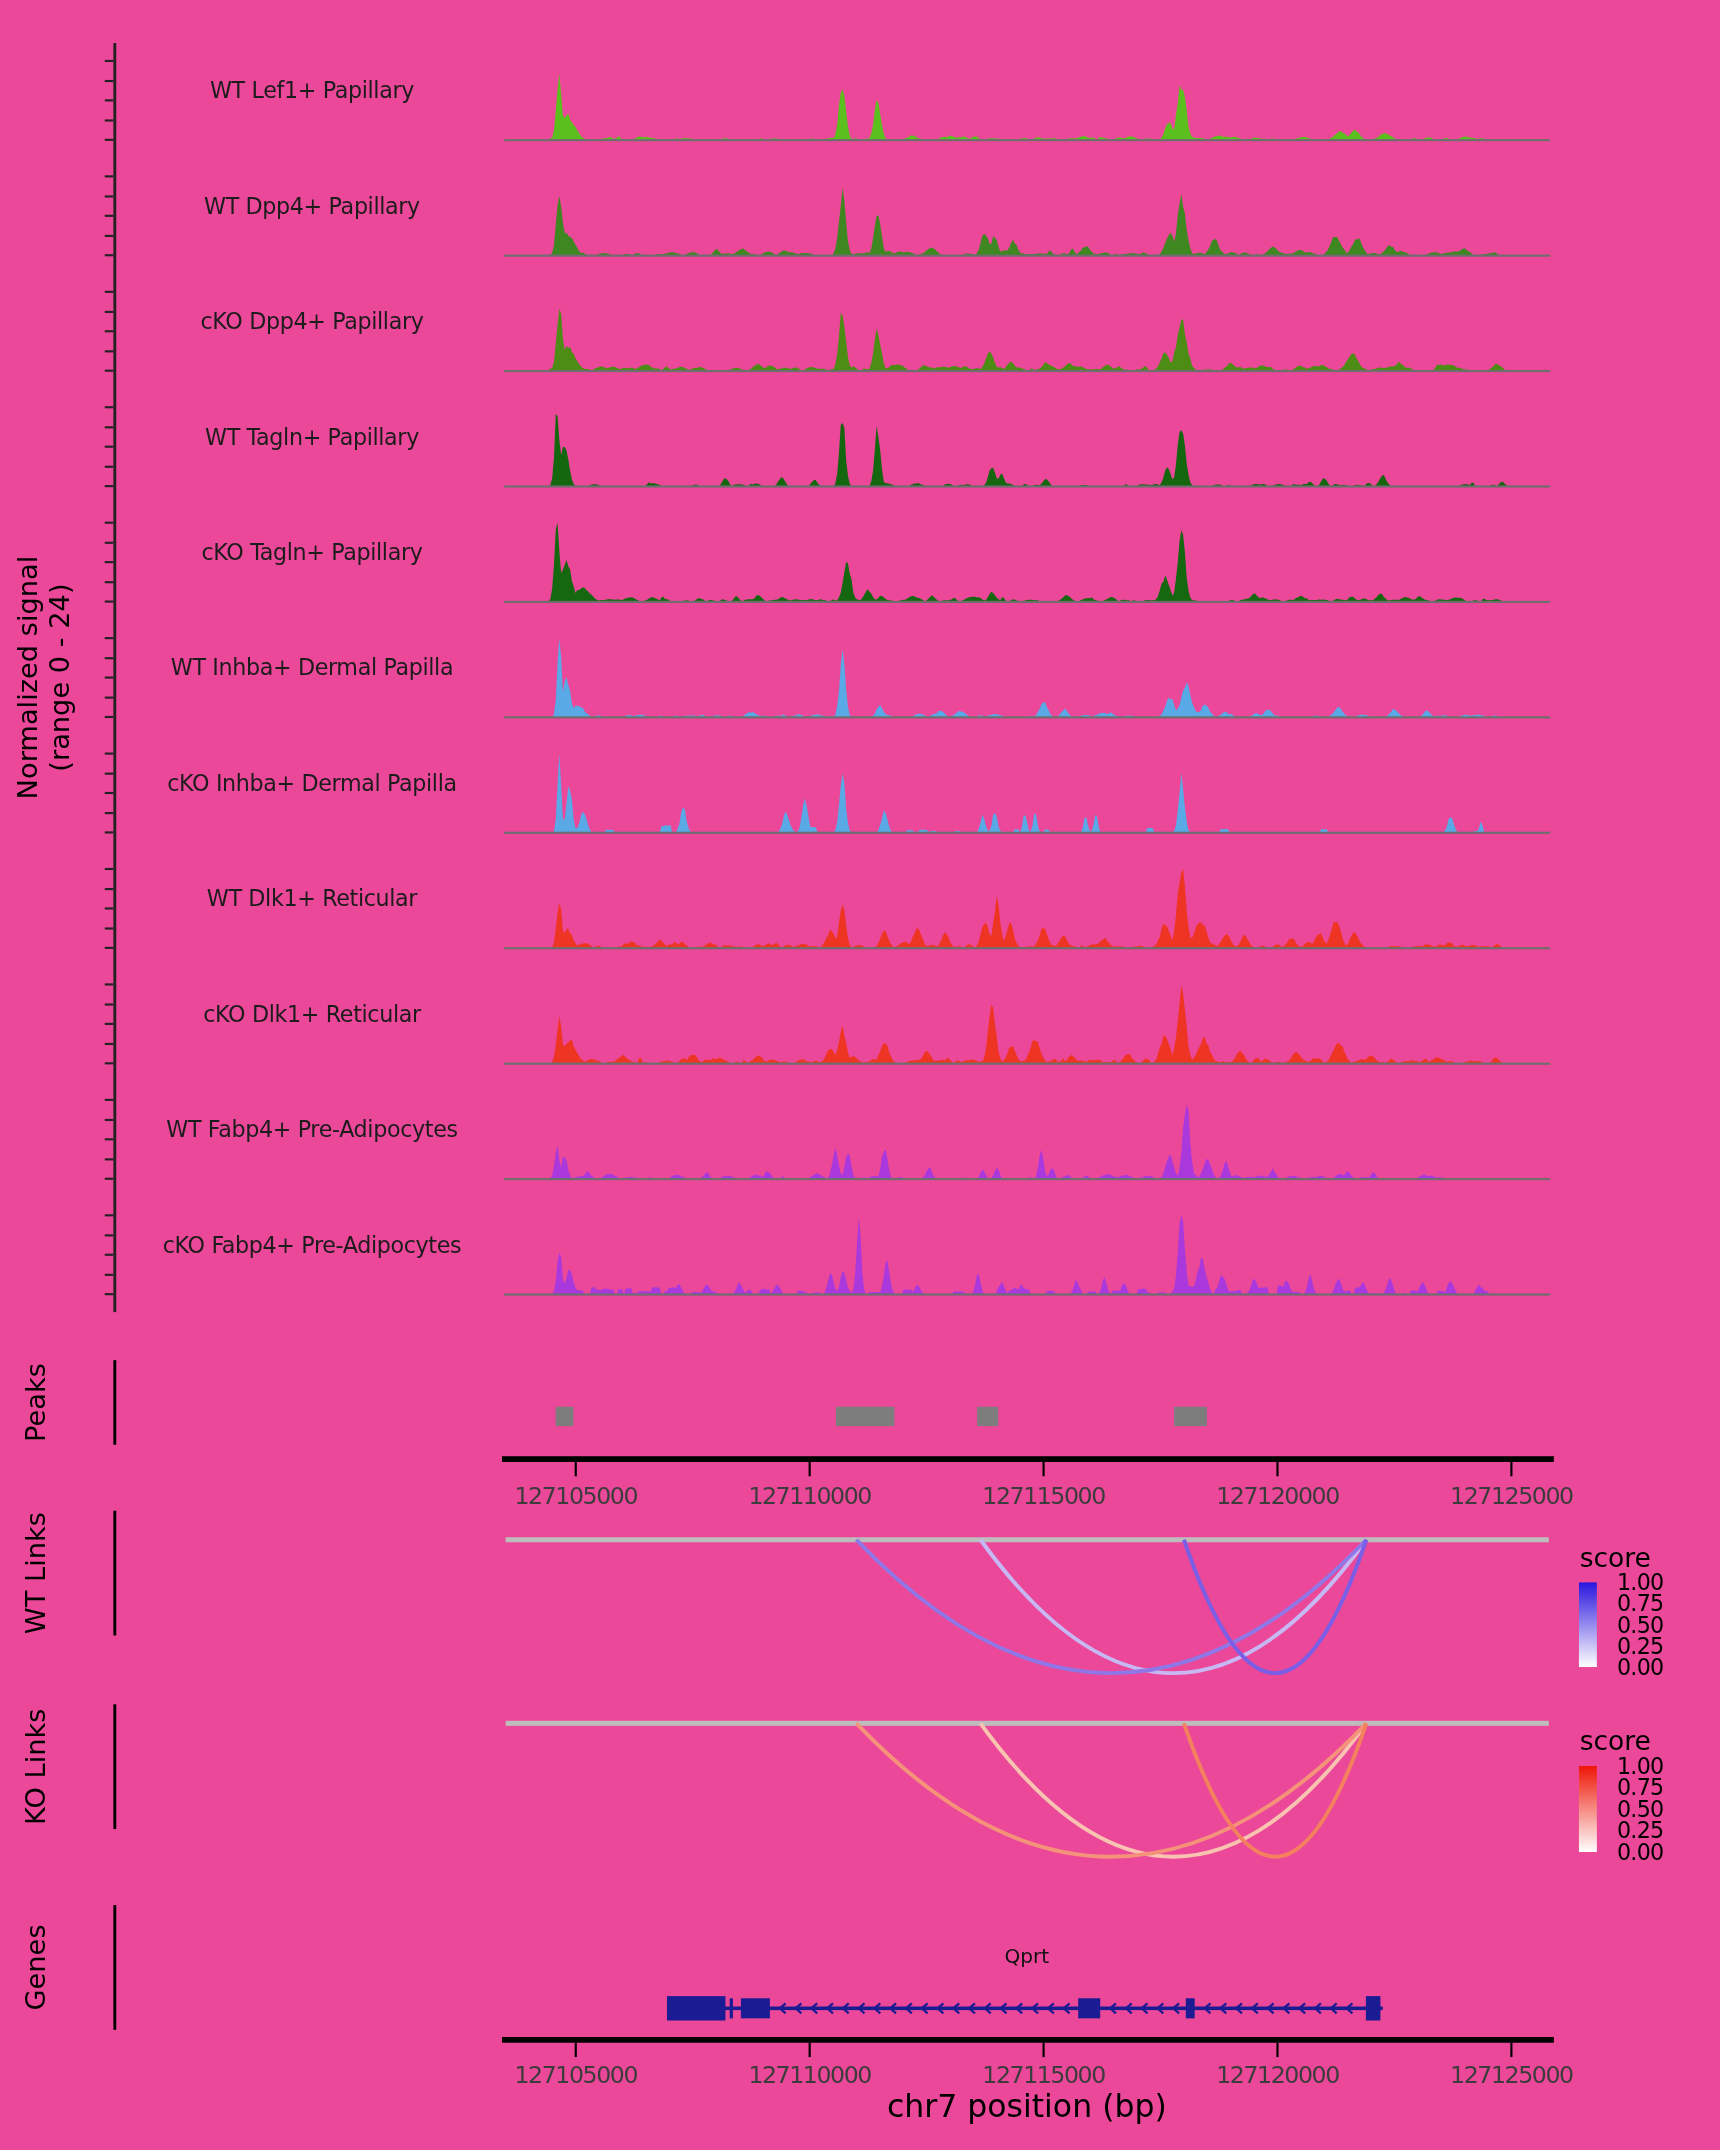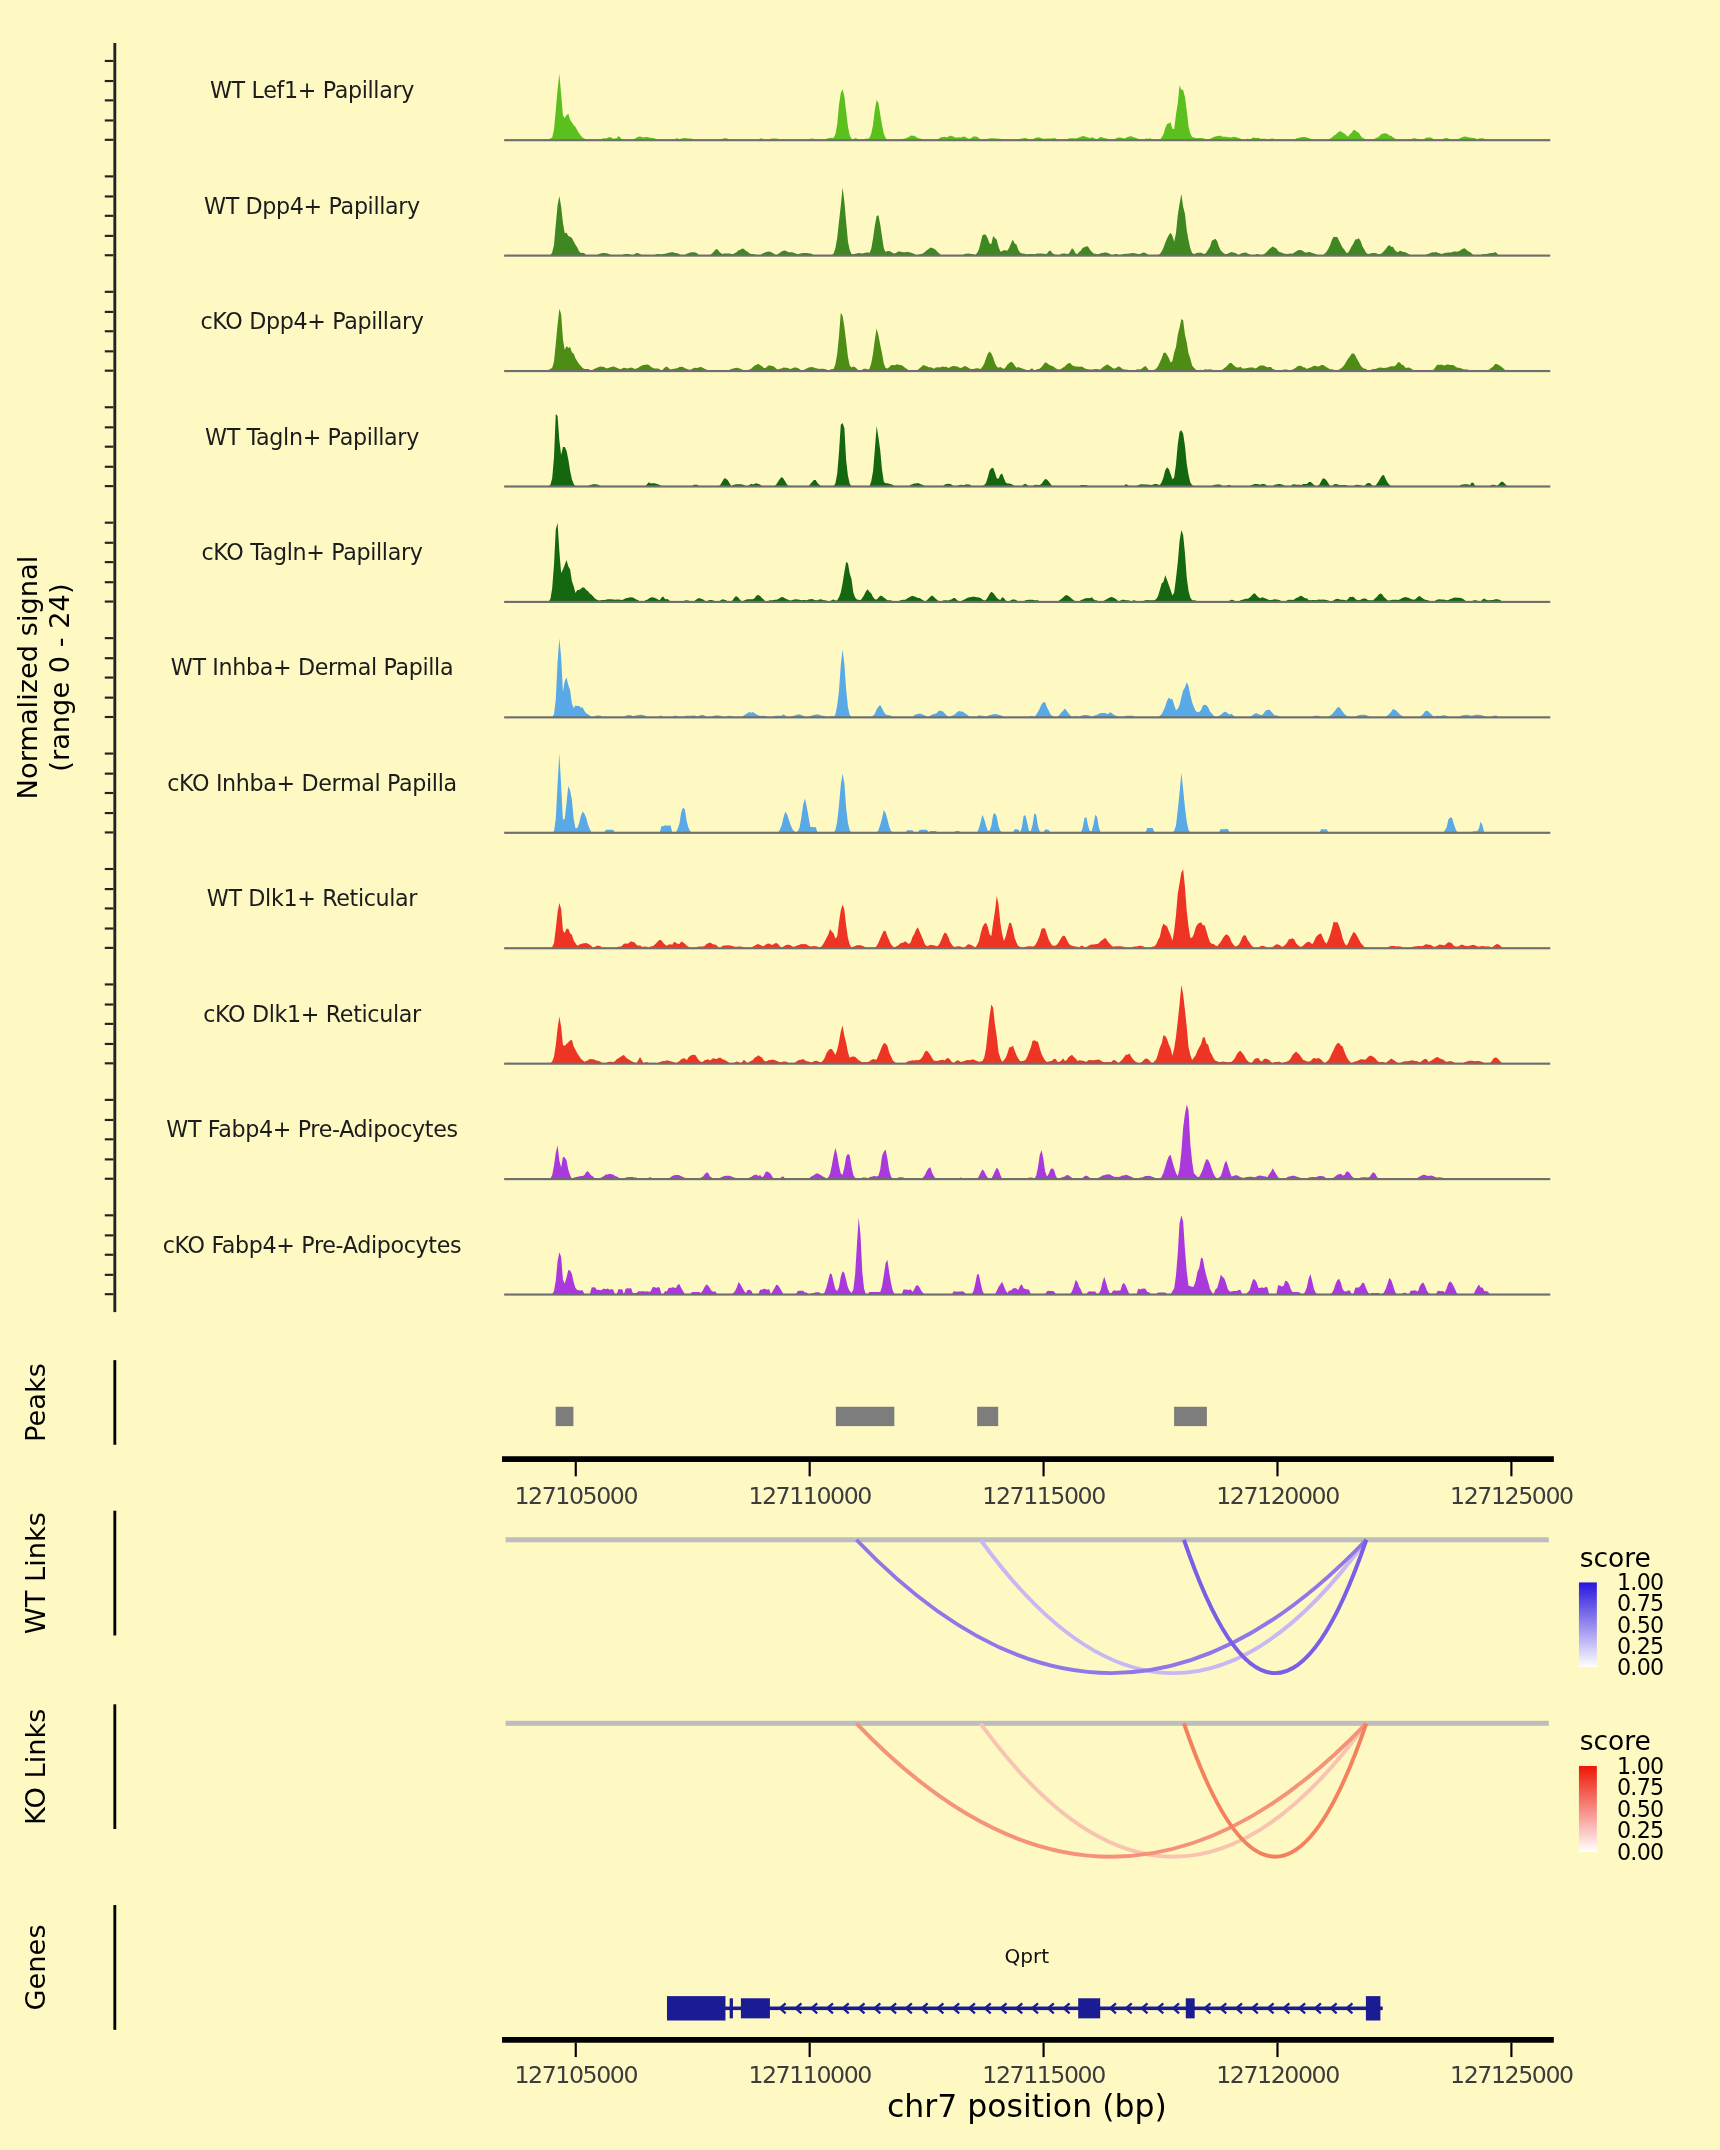--- a/index.html
+++ b/index.html
@@ -1,16 +1,16 @@
 <!DOCTYPE html>
 <html style="font-size:11.5px"><head>
 <meta charset="utf-8">
 <style>
   html,body{margin:0;padding:0;background:#fff;}
-  .fig{position:relative;width:1721px;height:2151px;background:#fef9c3;overflow:hidden;
+  .fig{position:relative;width:1721px;height:2151px;background:#ec4899;overflow:hidden;
        font-family:"DejaVu Sans","Liberation Sans",sans-serif;}
   svg text{font-family:"DejaVu Sans","Liberation Sans",sans-serif;}
   .axnum{font-size:33px;fill:#3c3c3c;letter-spacing:-2px;}
   .tracklabel{font-size:31px;fill:#1c1c1c;letter-spacing:-0.5px;}
   .sectionlabel{font-size:38px;fill:#000;}
   .scoretitle{font-size:37px;fill:#000;}
   .legnum{font-size:31px;fill:#000;letter-spacing:-1px;}
   .xtitle{font-size:44px;fill:#000;}
   .genename{font-size:28px;fill:#111;}
 </style>

